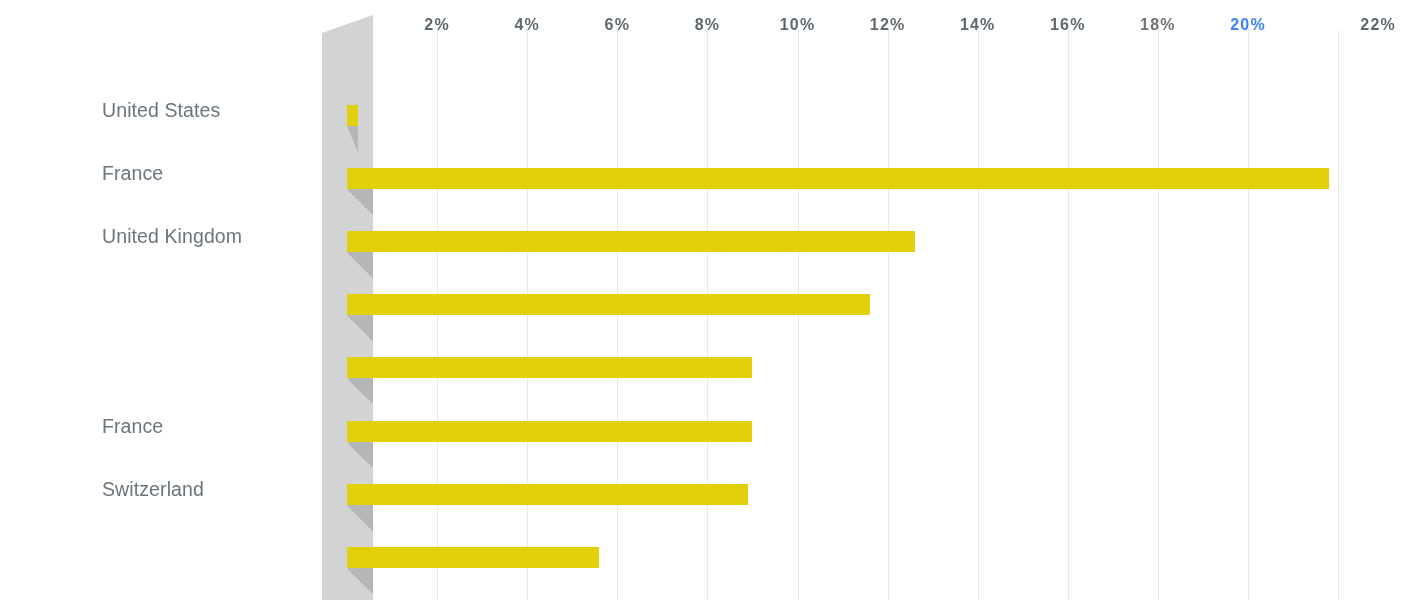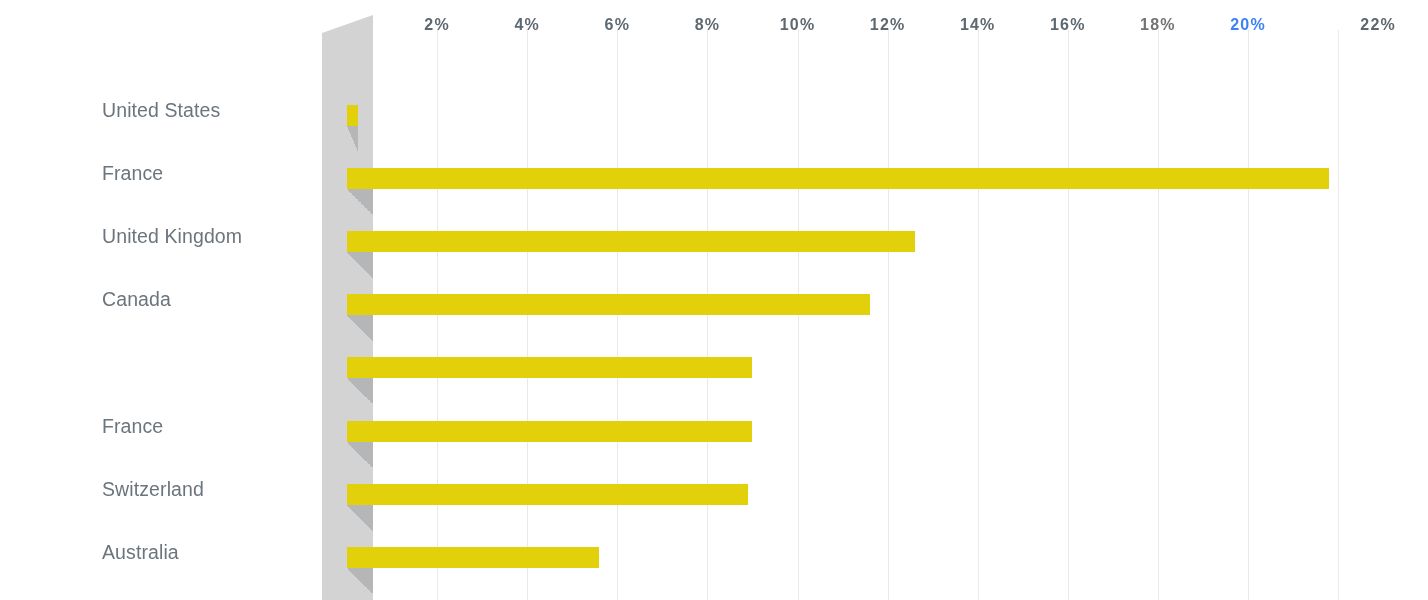--- a/index.html
+++ b/index.html
@@ -111,24 +111,22 @@
 </style>
 </head>
 <body>
 
 <div id="chart-root">
 
   <div id="category-labels">
       <div class="cat-label" style="top: 101px; color: rgb(107, 117, 126);">United States</div>
       <div class="cat-label" style="top: 164px; color: rgb(107, 117, 126);">France</div>
       <div class="cat-label" style="top: 227px; color: rgb(107, 117, 126);">United Kingdom</div>
-      <div class="cat-label" style="top: 290px; color: rgb(107, 117, 126);">Canada</div>
       <div class="cat-label" style="top: 417px; color: rgb(107, 117, 126);">France</div>
       <div class="cat-label" style="top: 480px; color: rgb(107, 117, 126);">Switzerland</div>
-      <div class="cat-label" style="top: 543px; color: rgb(107, 117, 126);">Australia</div>
     </div>
 
   <div id="axis-wall">
     <svg id="axis-wall-shape" viewBox="0 0 51 600" preserveAspectRatio="none">
       <polygon points="0,33 51,15 51,600 0,600" fill="#d2d3d2"></polygon>
     </svg>
   </div>
 
   <div id="plot-area">
       <div class="gridline" style="left: 90.1px; background: rgb(232, 233, 234);"></div>

